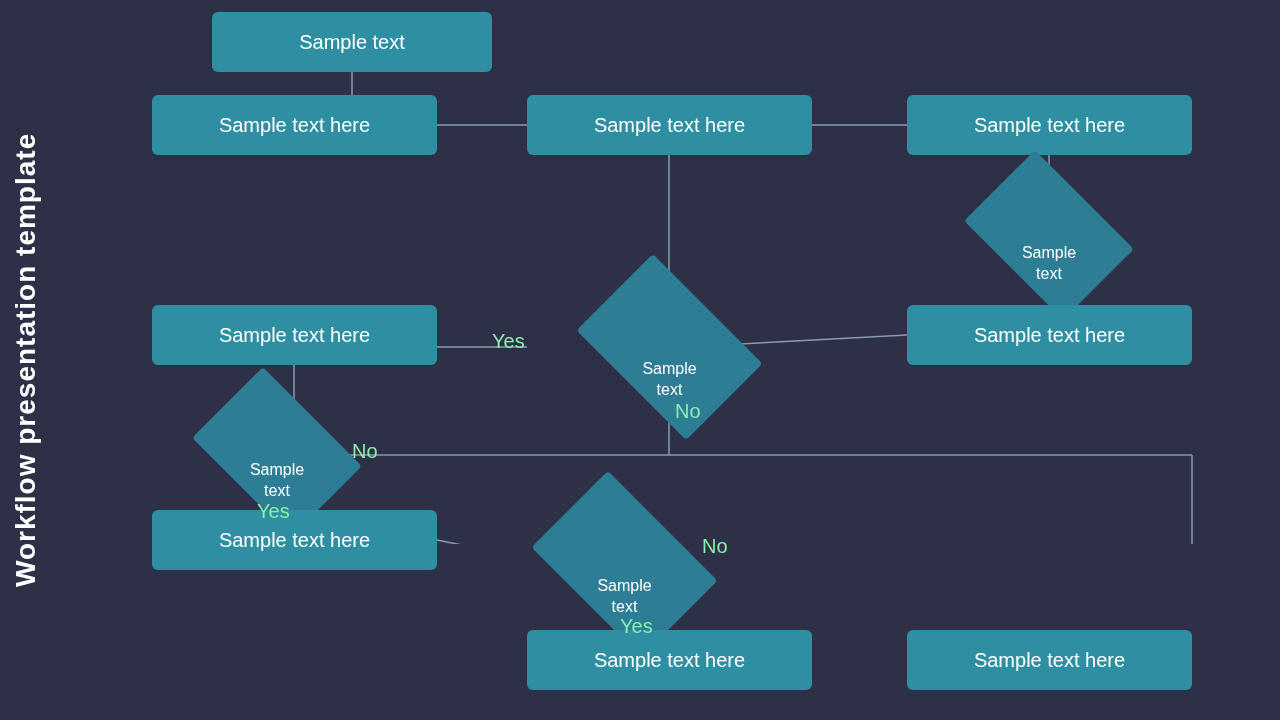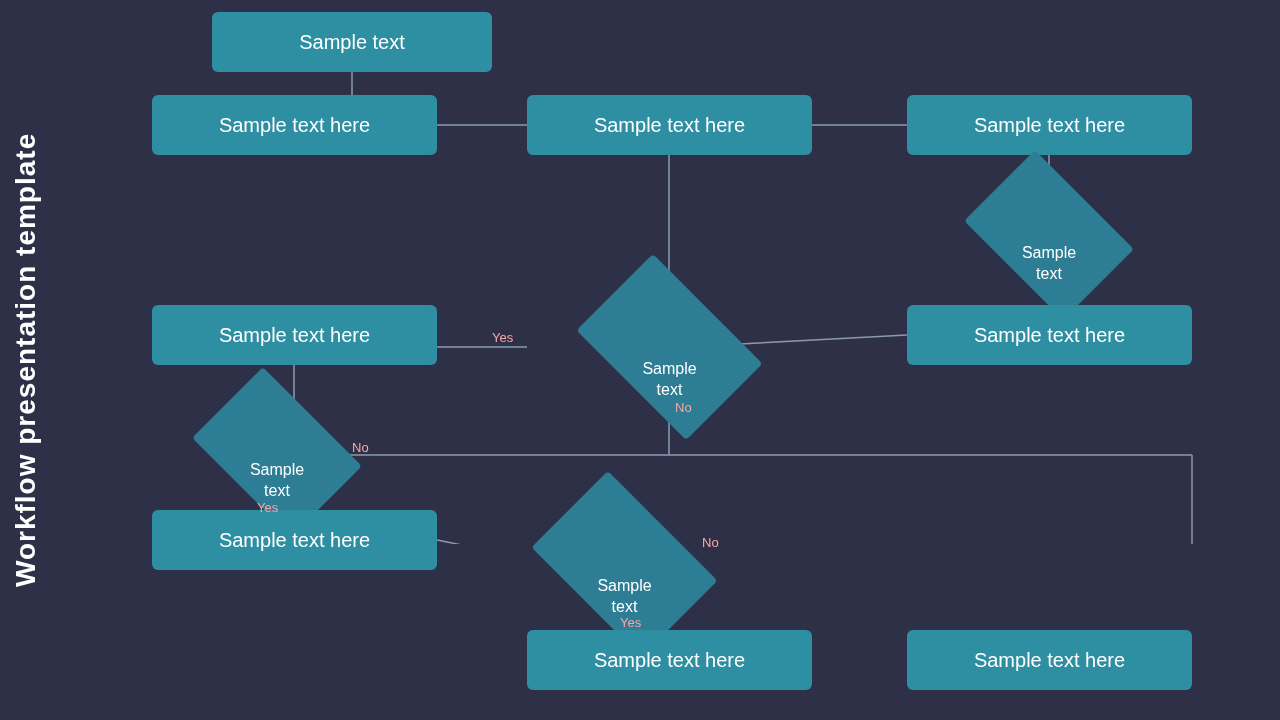--- a/index.html
+++ b/index.html
@@ -92,22 +92,22 @@
 
     .line {
       stroke: #8a9bb0;
       stroke-width: 1.5;
       fill: none;
     }
 
     
     .line-label {
       position: absolute;
-      color: #fca5a5;
-      font-size: 13px;
+      color: #86efac;
+      font-size: 20px;
     }
   </style>
 </head>
 <body>
 
 <div class="page-title">Workflow presentation template</div>
 
 <div class="diagram">
 
   <svg class="lines-svg">

